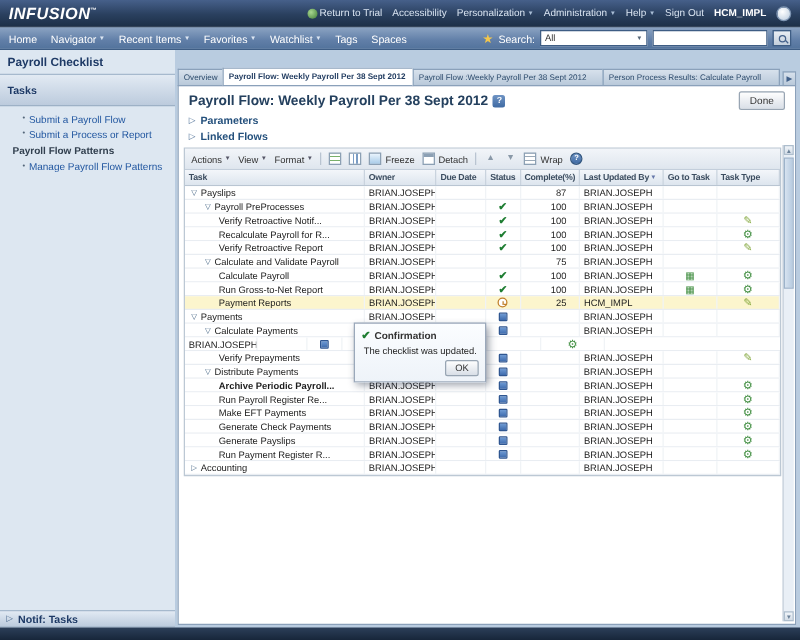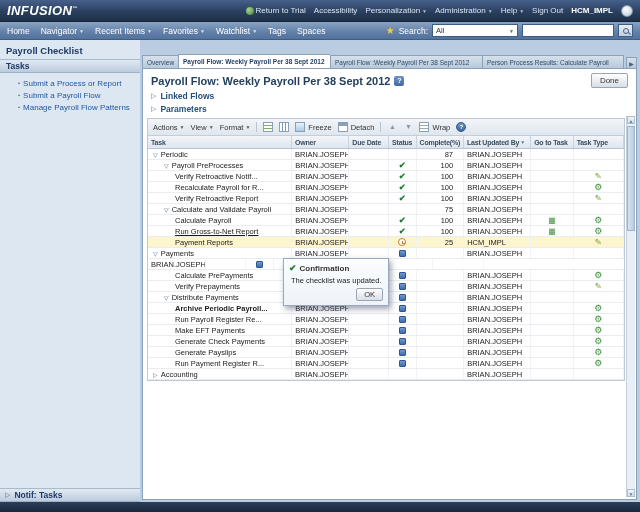--- a/index.html
+++ b/index.html
@@ -29,21 +29,21 @@
 .search-scope{width:86px;height:13px;background:#fff;border:1px solid #3e5d84;font-size:7.5px;color:#333;display:flex;align-items:center;justify-content:space-between;padding:0 3px;cursor:pointer}
 .search-scope .caret{font-size:5px;color:#567}
 .search-input{width:92px;height:13px;background:#fff;border:1px solid #3e5d84;font-size:7.5px;padding:0 3px;font-family:"Liberation Sans",sans-serif}
 .search-btn{width:15px;height:13px;background:linear-gradient(#e9eef4,#c3cfdc);border:1px solid #3e5d84;display:flex;align-items:center;justify-content:center;cursor:pointer}
 .mag{width:6px;height:6px;border:1px solid #44618a;border-radius:50%;position:relative;display:inline-block}
 .mag::after{content:"";position:absolute;width:3px;height:1px;background:#44618a;transform:rotate(45deg);right:-3px;bottom:-1px}
 
 
 .sidebar{position:absolute;left:0;top:40px;width:140px;height:462px;background:#dde7f1}
 .side-title{padding:5px 6px 3px;font-size:9.5px;font-weight:bold;color:#1e3a66}
-.panel-header{height:14px;background:linear-gradient(#e2eaf3,#bccbdd);border-top:1px solid #a6b9cd;border-bottom:1px solid #9db1c6;display:flex;align-items:center;padding:0 6px;font-size:8.5px;font-weight:bold;color:#1e3a66}
+.panel-header{height:14px;background:linear-gradient(#e2eaf3,#bccbdd);border-top:1px solid #a6b9cd;border-bottom:1px solid #9db1c6;display:flex;align-items:center;padding:12px 6px;font-size:8.5px;font-weight:bold;color:#1e3a66}
 .side-tree{padding:4px 0}
 .tree-group-label{font-size:8px;font-weight:bold;color:#32404f;padding:3px 0 2px 10px}
 .tree-item{display:flex;align-items:center;gap:3px;padding:1.5px 0 1.5px 18px;font-size:8px;color:#2257a0;cursor:pointer;white-space:nowrap}
 .tree-item .bullet{color:#55677a;font-size:6px}
 .side-bottom{position:absolute;left:0;bottom:0;width:140px;height:14px;background:linear-gradient(#e2eaf3,#bccbdd);border-top:1px solid #a6b9cd;border-bottom:1px solid #9db1c6;display:flex;align-items:center;gap:4px;padding:0 5px;font-size:8.5px;font-weight:bold;color:#1e3a66;cursor:pointer}
 .side-bottom .arr{color:#49688c;font-size:7px;font-weight:normal}
 
 
 .tabs{position:absolute;left:142px;top:54px;height:15px;width:495px;display:flex;align-items:flex-end;overflow:hidden;z-index:3}
 .tab{height:14px;display:flex;align-items:center;padding:0 4px;font-size:6.5px;color:#2c4a6b;background:linear-gradient(#d7e1ec,#b9c9da);border:1px solid #8ba1ba;border-right:none;white-space:nowrap;overflow:hidden;cursor:pointer}
@@ -184,26 +184,27 @@
         </span>
     </div>
   </div>
 
   <div class="sidebar">
     <div class="side-title">Payroll Checklist</div>
     <div class="panel-header">Tasks</div>
     <div class="side-tree" id="side-tree">
         <div class="tree-item">
           <span class="bullet">•</span>
-          <span>Submit a Process or Report</span>
+          <span>Submit a Payroll Flow</span>
         </div>
         <div class="tree-item">
           <span class="bullet">•</span>
-          <span>Submit a Payroll Flow</span>
-        </div>
+          <span>Submit a Process or Report</span>
+        </div>
+        <div class="tree-group-label">Payroll Flow Patterns</div>
         <div class="tree-item">
           <span class="bullet">•</span>
           <span>Manage Payroll Flow Patterns</span>
         </div>
       </div>
     <div class="side-bottom">
       <span class="arr">▷</span>
       <span>Notif: Tasks</span>
     </div>
   </div>
@@ -220,25 +221,25 @@
     <div class="title-row">
       <div class="page-title">
         <span>Payroll Flow: Weekly Payroll Per 38 Sept 2012</span>
         <span class="help-icon">?</span>
       </div>
       <button class="btn">Done</button>
     </div>
     <div id="expanders">
         <div class="expander-line">
           <span class="arr">▷</span>
-          <span>Linked Flows</span>
+          <span>Parameters</span>
         </div>
         <div class="expander-line">
           <span class="arr">▷</span>
-          <span>Parameters</span>
+          <span>Linked Flows</span>
         </div>
       </div>
 
     <div class="table-wrap">
       <div class="toolbar" id="toolbar">
           <span class="tmenu">
             <span>Actions</span>
             <span class="caret">▼</span>
           </span>
           <span class="tmenu">
@@ -276,21 +277,21 @@
           <div class="th center" style="width: 28px;">Status</div>
           <div class="th" style="width: 48px;">Complete(%)</div>
           <div class="th" style="width: 68px;">Last Updated By<span class="sort">▼</span></div>
           <div class="th" style="width: 43px;">Go to Task</div>
           <div class="th" style="width: 51px;">Task Type</div>
         </div>
       <div id="tbody">
           <div class="trow">
             <div class="tc" style="width: 146px; padding-left: 5px;">
               <span class="exp-ic">▽</span>
-              <span>Periodic</span>
+              <span>Payslips</span>
             </div>
             <div class="tc" style="width: 58px;">BRIAN.JOSEPH</div>
             <div class="tc" style="width: 40px;"></div>
             <div class="tc center" style="width: 28px;"></div>
             <div class="tc right" style="width: 48px;">87</div>
             <div class="tc" style="width: 68px;">BRIAN.JOSEPH</div>
             <div class="tc center" style="width: 43px;"></div>
             <div class="tc center" style="width: 51px;"></div>
           </div>
           <div class="trow">
@@ -381,21 +382,21 @@
             <div class="tc right" style="width: 48px;">100</div>
             <div class="tc" style="width: 68px;">BRIAN.JOSEPH</div>
             <div class="tc center" style="width: 43px;">
               <span class="goto">▦</span>
             </div>
             <div class="tc center" style="width: 51px;">
               <span class="gear">⚙</span>
             </div>
           </div>
           <div class="trow">
-            <div class="tc" style="width: 146px; padding-left: 27px; text-decoration: underline;">
+            <div class="tc" style="width: 146px; padding-left: 27px;">
               <span>Run Gross-to-Net Report</span>
             </div>
             <div class="tc" style="width: 58px;">BRIAN.JOSEPH</div>
             <div class="tc" style="width: 40px;"></div>
             <div class="tc center" style="width: 28px;">
               <span class="ck">✔</span>
             </div>
             <div class="tc right" style="width: 48px;">100</div>
             <div class="tc" style="width: 68px;">BRIAN.JOSEPH</div>
             <div class="tc center" style="width: 43px;">
@@ -430,34 +431,35 @@
             <div class="tc" style="width: 40px;"></div>
             <div class="tc center" style="width: 28px;">
               <span class="sqi"></span>
             </div>
             <div class="tc right" style="width: 48px;"></div>
             <div class="tc" style="width: 68px;">BRIAN.JOSEPH</div>
             <div class="tc center" style="width: 43px;"></div>
             <div class="tc center" style="width: 51px;"></div>
           </div>
           <div class="trow">
+            <div class="tc" style="width: 146px; padding-left: 16px;">
+              <span class="exp-ic">▽</span>
+              <span>Calculate Payments</span>
+            </div>
             <div class="tc" style="width: 58px;">BRIAN.JOSEPH</div>
             <div class="tc" style="width: 40px;"></div>
             <div class="tc center" style="width: 28px;">
               <span class="sqi"></span>
             </div>
             <div class="tc right" style="width: 48px;"></div>
             <div class="tc" style="width: 68px;">BRIAN.JOSEPH</div>
             <div class="tc center" style="width: 43px;"></div>
             <div class="tc center" style="width: 51px;"></div>
           </div>
           <div class="trow">
-            <div class="tc" style="width: 146px; padding-left: 27px;">
-              <span>Calculate PrePayments</span>
-            </div>
             <div class="tc" style="width: 58px;">BRIAN.JOSEPH</div>
             <div class="tc" style="width: 40px;"></div>
             <div class="tc center" style="width: 28px;">
               <span class="sqi"></span>
             </div>
             <div class="tc right" style="width: 48px;"></div>
             <div class="tc" style="width: 68px;">BRIAN.JOSEPH</div>
             <div class="tc center" style="width: 43px;"></div>
             <div class="tc center" style="width: 51px;">
               <span class="gear">⚙</span>

